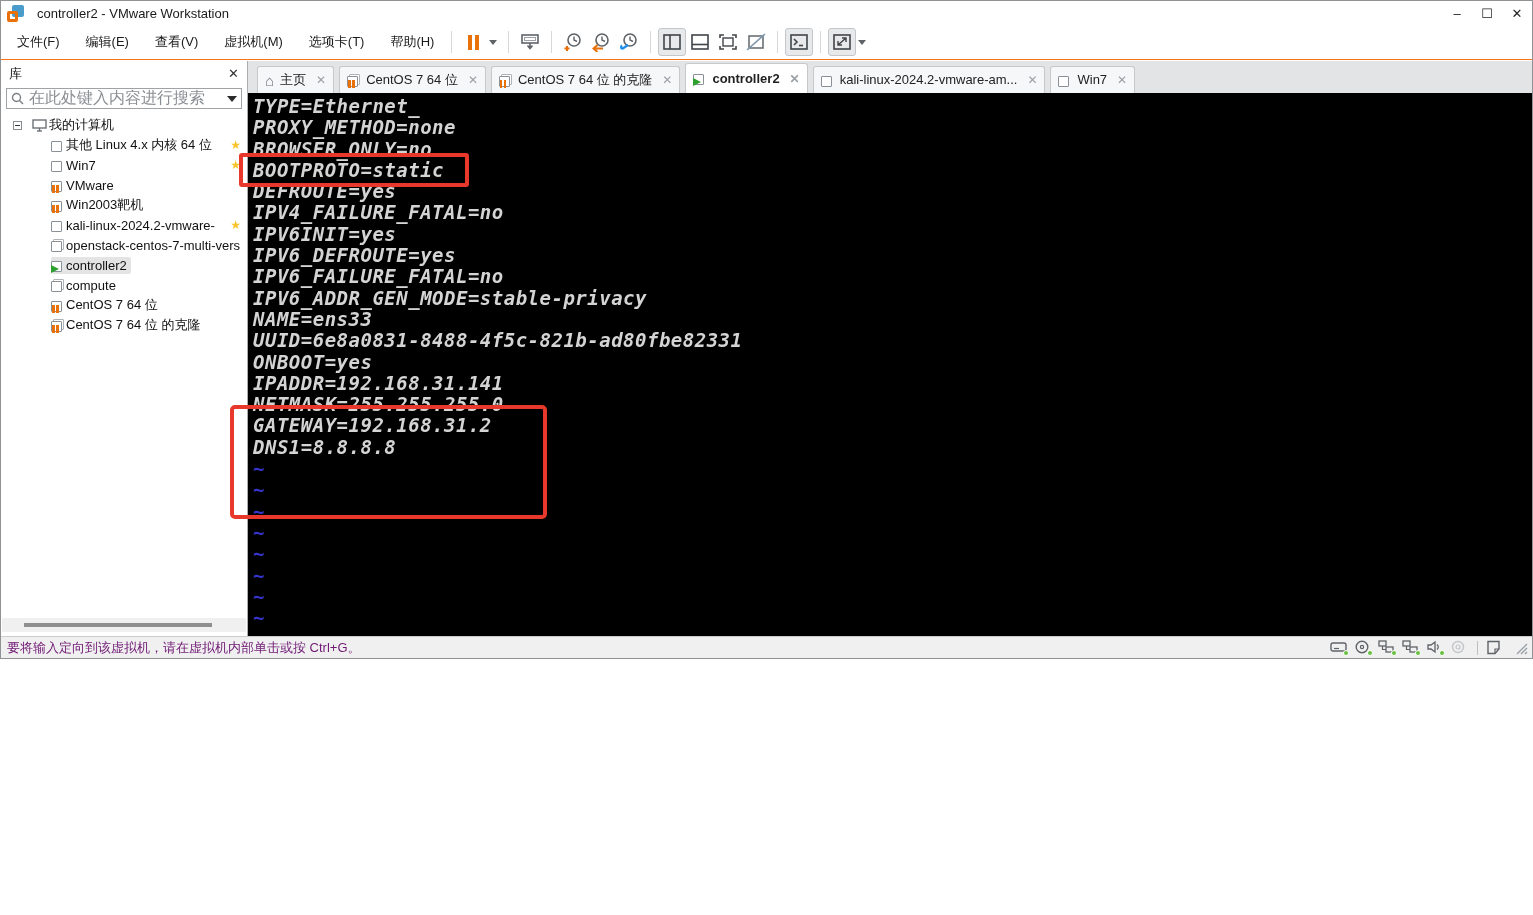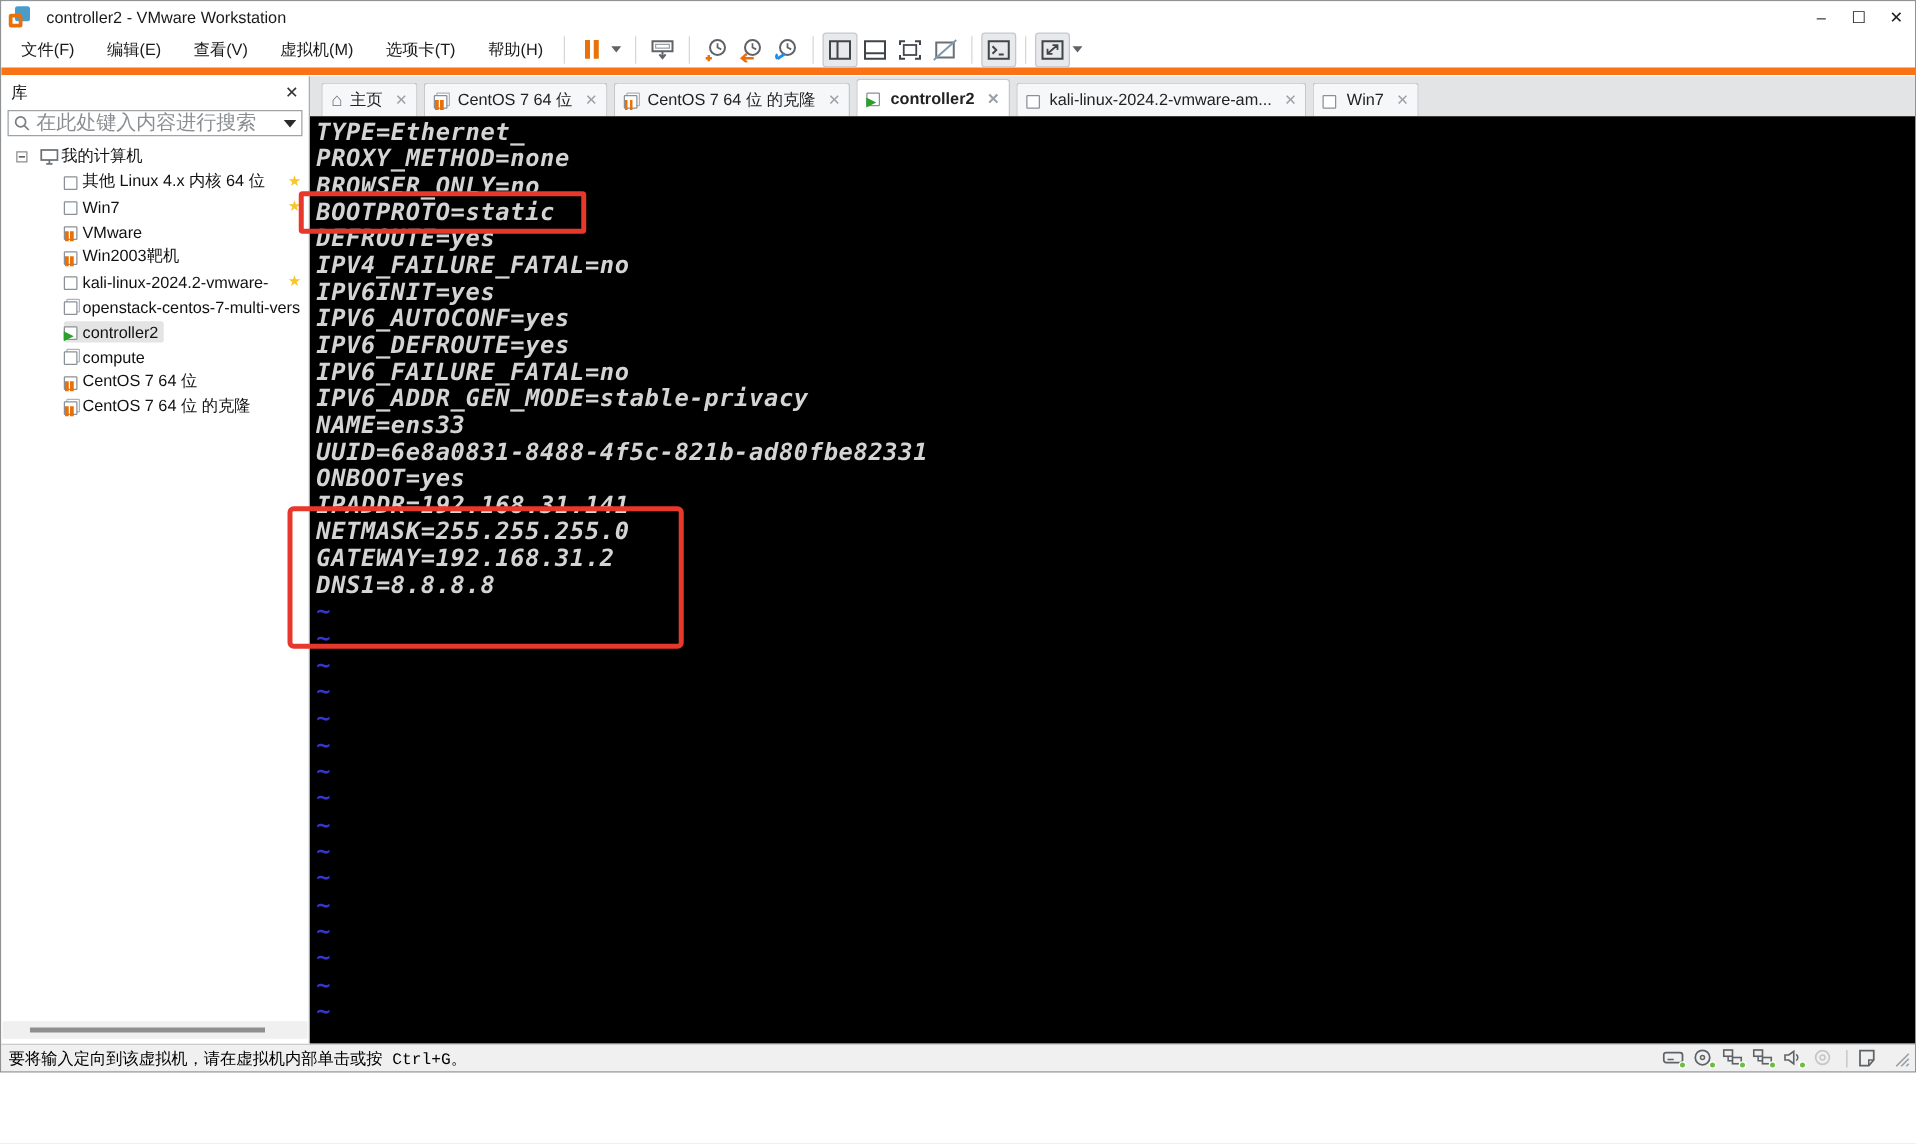--- a/index.html
+++ b/index.html
@@ -1,29 +1,29 @@
 <!DOCTYPE html>
 <html><head>
 <meta charset="utf-8">
 <style>
   * { margin:0; padding:0; box-sizing:border-box; }
   html,body { width:1533px; height:915px; font-family:"Liberation Sans", sans-serif; background:#fff; }
-  #window { position:relative; width:1533px; height:858px; border:1px solid #8f9396; overflow:hidden; background:#fff; }
+  #window { position:relative; width:1533px; height:659px; border:1px solid #8f9396; overflow:hidden; background:#fff; }
 
   
   #titlebar { position:absolute; left:0; top:0; right:0; height:24px; background:#fff; display:flex; align-items:center; }
   .vmw-logo { position:relative; width:17px; height:17px; margin:0 0 0 6px; flex:none; }
   .vmw-logo .lg-back { position:absolute; right:0; top:0; width:12px; height:12px; background:#4a9dca; border-radius:2px; }
   .vmw-logo .lg-front { position:absolute; left:0; bottom:0; width:11px; height:11px; border:3px solid #e8710a; border-radius:2px; background:transparent; }
   .win-title { font-size:13px; color:#1a1a1a; margin-left:13px; }
   .win-controls { margin-left:auto; display:flex; height:100%; }
   .win-btn { width:30px; height:100%; display:flex; align-items:center; justify-content:center; font-size:13px; color:#222; cursor:default; }
 
   
-  #menubar { position:absolute; left:0; top:24px; right:0; height:35px; background:#fff; border-bottom:6px solid #f97316; display:flex; align-items:center; }
+  #menubar { position:absolute; left:0; top:24px; right:0; height:35px; background:#fff; border-bottom:1px solid #f97316; display:flex; align-items:center; }
   .menu-item { font-size:13px; color:#1a1a1a; padding:6px 10px; margin-left:6px; }
   .tb-sep { width:1px; height:22px; background:#d6d7d9; margin:0 7px; flex:none; }
   .tb-btn { position:relative; width:28px; height:28px; display:flex; align-items:center; justify-content:center; border:1px solid transparent; border-radius:3px; flex:none; }
   .tb-btn.pressed { background:#e7e9eb; border-color:#c4c7ca; }
   .pause-bars { display:flex; gap:3px; }
   .pause-bars i { display:block; width:4px; height:15px; background:#e8710a; }
   .tb-caret { width:0; height:0; border-left:4px solid transparent; border-right:4px solid transparent; border-top:5px solid #5f6368; margin:0 4px 0 2px; }
   .tb-btn svg { display:block; }
 
   
@@ -66,21 +66,21 @@
   .tilde { color:#3535d0; }
   .mode { color:#ffffff; }
 
   
   .rbox { position:absolute; border:4px solid #e8382c; z-index:50; border-radius:3px; }
   #rbox1 { left:238px; top:152px; width:230px; height:34px; }
   #rbox2 { left:229px; top:404px; width:317px; height:114px; border-radius:5px; }
 
   
   #statusbar { position:absolute; left:0; bottom:0; right:0; height:22px; background:#f0f0f0; border-top:1px solid #c9cbcd; display:flex; align-items:center; padding:0 4px 0 6px; }
-  .sb-msg { font-size:13px; color:#000000;font-family:Liberation Mono, monospace; }
+  .sb-msg { font-size:13px; color:#701a75; }
   .sb-icons { margin-left:auto; display:flex; align-items:center; gap:5px; }
   .dev { position:relative; width:19px; height:15px; }
   .dev svg { display:block; }
   .dot { position:absolute; right:0px; bottom:-1px; width:6px; height:6px; border-radius:50%; background:#6abf40; border:1px solid #fff; }
   .sb-sep { width:1px; height:14px; background:#bdbfc1; margin:0 3px; }
   .grip { width:14px; height:14px; margin-left:4px; }
 </style>
 </head>
 <body>
 
@@ -357,21 +357,20 @@
   </div>
 
   <div id="term">
     <div class="trow">TYPE=Ethernet_</div>
     <div class="trow">PROXY_METHOD=none</div>
     <div class="trow">BROWSER_ONLY=no</div>
     <div class="trow">BOOTPROTO=static</div>
     <div class="trow">DEFROUTE=yes</div>
     <div class="trow">IPV4_FAILURE_FATAL=no</div>
     <div class="trow">IPV6INIT=yes</div>
-    <div class="trow">IPV6_AUTOCONF=yes</div>
     <div class="trow">IPV6_DEFROUTE=yes</div>
     <div class="trow">IPV6_FAILURE_FATAL=no</div>
     <div class="trow">IPV6_ADDR_GEN_MODE=stable-privacy</div>
     <div class="trow">NAME=ens33</div>
     <div class="trow">UUID=6e8a0831-8488-4f5c-821b-ad80fbe82331</div>
     <div class="trow">ONBOOT=yes</div>
     <div class="trow">IPADDR=192.168.31.141</div>
     <div class="trow">NETMASK=255.255.255.0</div>
     <div class="trow">GATEWAY=192.168.31.2</div>
     <div class="trow">DNS1=8.8.8.8</div>

